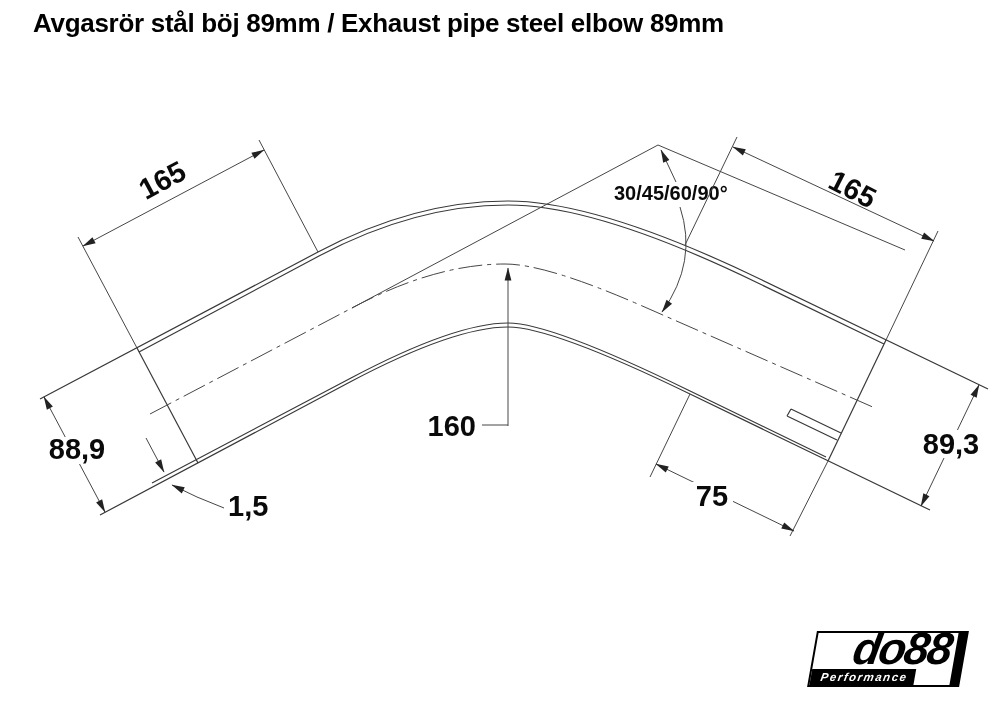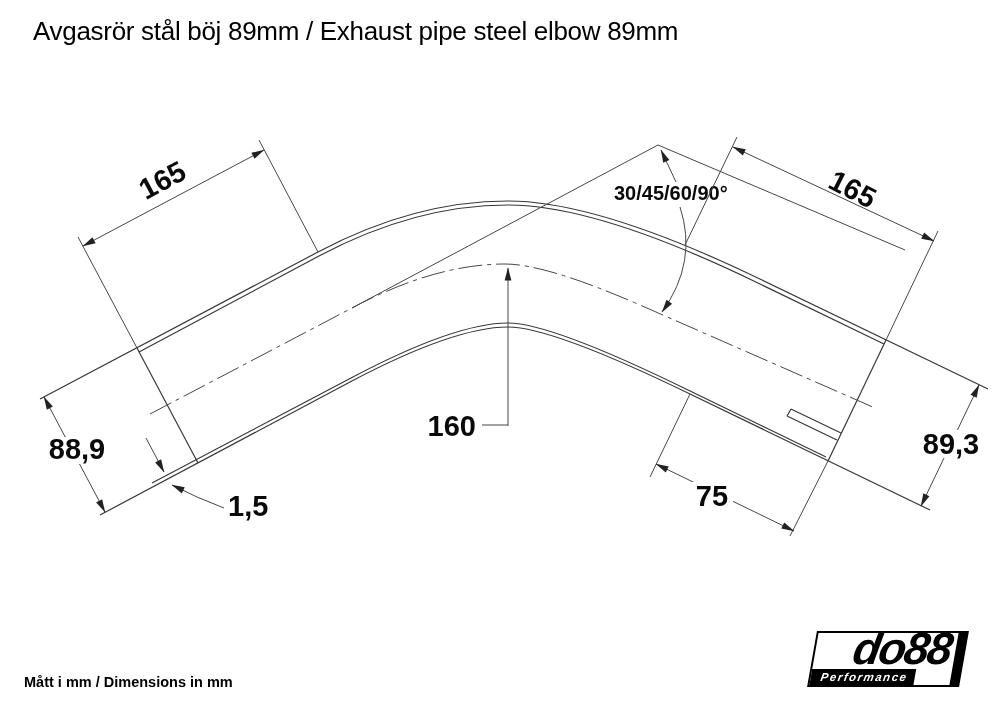--- a/index.html
+++ b/index.html
@@ -1,22 +1,22 @@
 <!DOCTYPE html>
 <html><head>
 <meta charset="utf-8">
 <style>
   html,body{margin:0;padding:0;background:#fff;}
   #stage{
     position:relative;width:1000px;height:711px;background:#ffffff;overflow:hidden;
     font-family:"Liberation Sans",sans-serif;color:#000;
   }
   .title{
-    position:absolute;left:33px;top:16px;
-    font-size:26px;font-weight:normal;letter-spacing:-0.3px;white-space:nowrap;
+    position:absolute;left:33px;top:8px;
+    font-size:26px;font-weight:bold;letter-spacing:-0.3px;white-space:nowrap;
   }
   .note{
     position:absolute;left:24px;top:674px;
     font-size:14.5px;font-weight:bold;white-space:nowrap;
   }
   svg{position:absolute;left:0;top:0;}
   svg text{font-family:"Liberation Sans",sans-serif;fill:#0a0a0a;}
   .dimtxt{font-size:29px;font-weight:bold;}
   .angtxt{font-size:20px;font-weight:bold;}
   
@@ -110,20 +110,19 @@
     <g transform="translate(848,198) rotate(27)">
       <text class="dimtxt" text-anchor="middle">165</text>
     </g>
     <text class="dimtxt" text-anchor="middle" x="77" y="459">88,9</text>
     <text class="dimtxt" text-anchor="middle" x="951" y="454">89,3</text>
     <text class="dimtxt" text-anchor="middle" x="712" y="506">75</text>
     <text class="dimtxt" text-anchor="end" x="476" y="436">160</text>
     <text class="dimtxt" text-anchor="start" x="228" y="516">1,5</text>
   </svg>
 
-  <div class="note">Mått i mm / Dimensions in mm</div>
 
   <div class="logo">
     <div class="brand">do88</div>
     <div class="tagline">Performance</div>
   </div>
 
 </div>
 
 </body></html>

